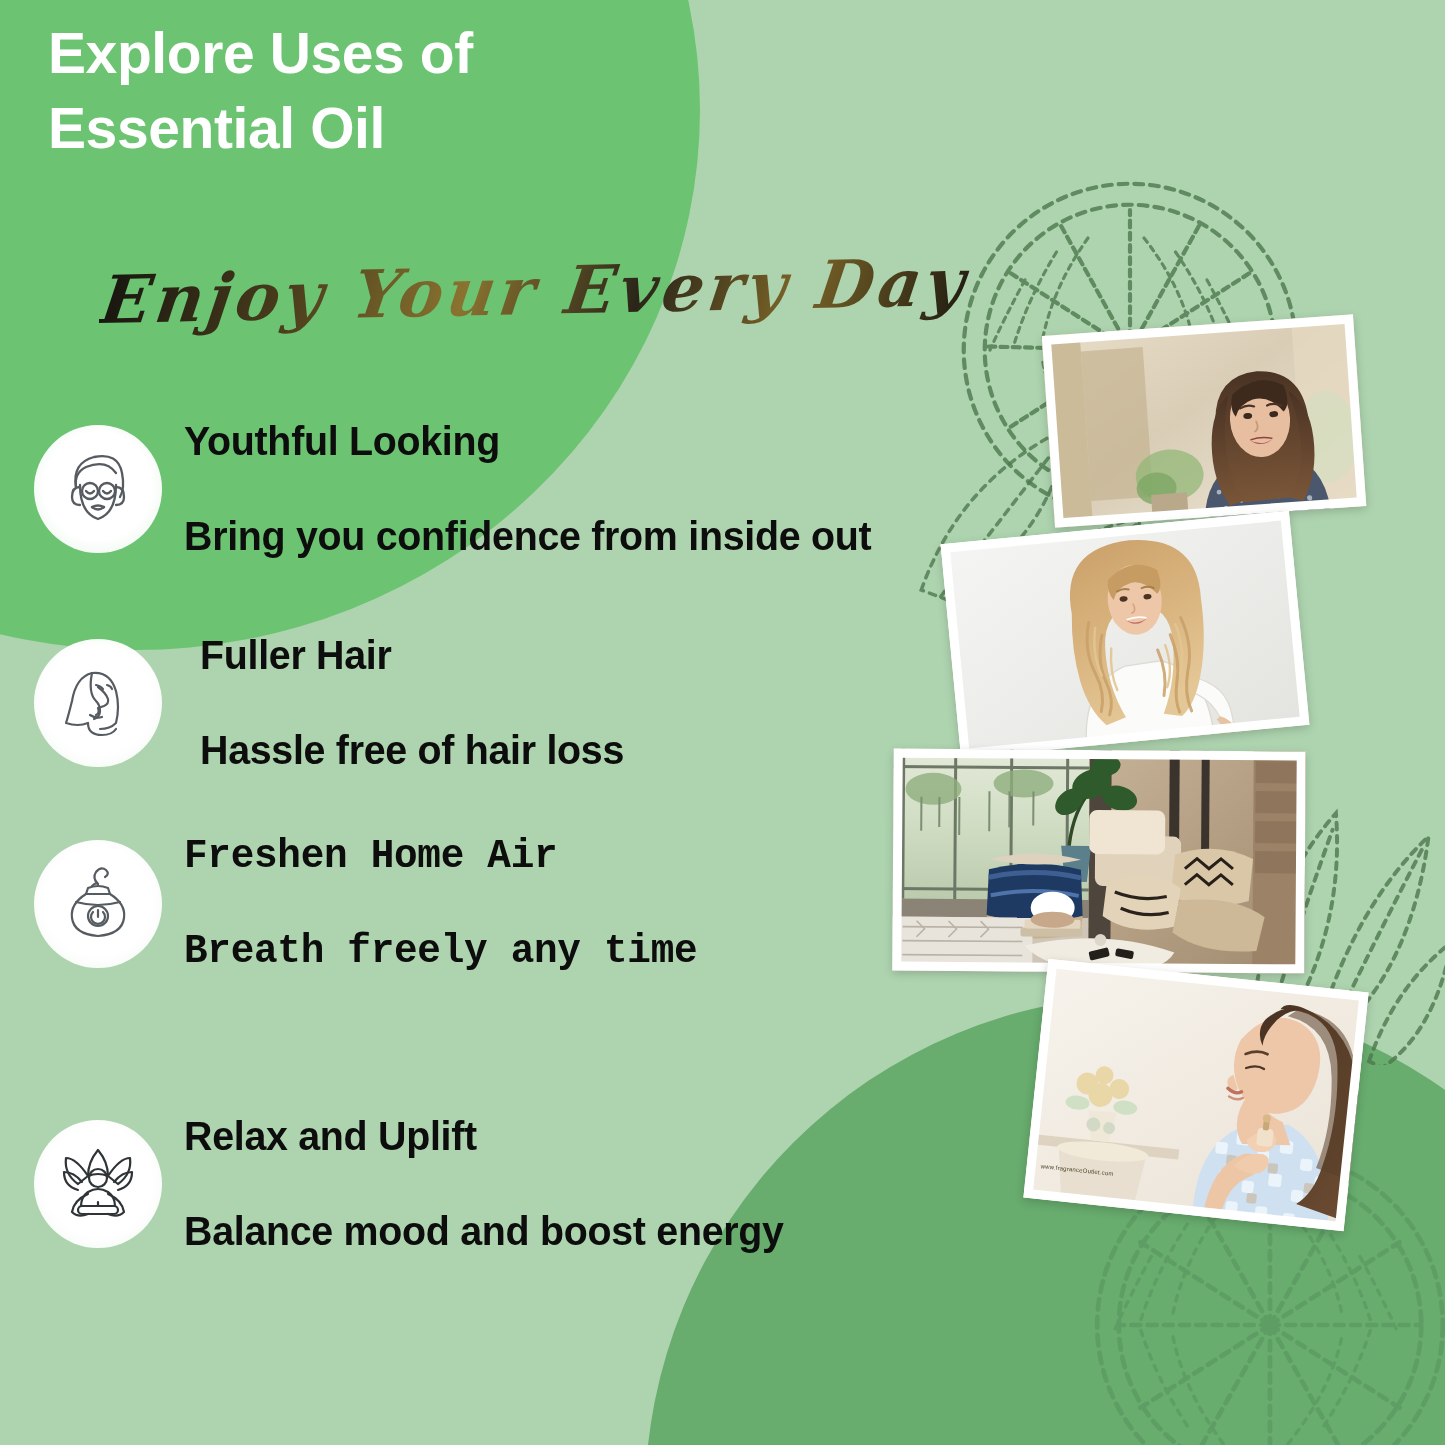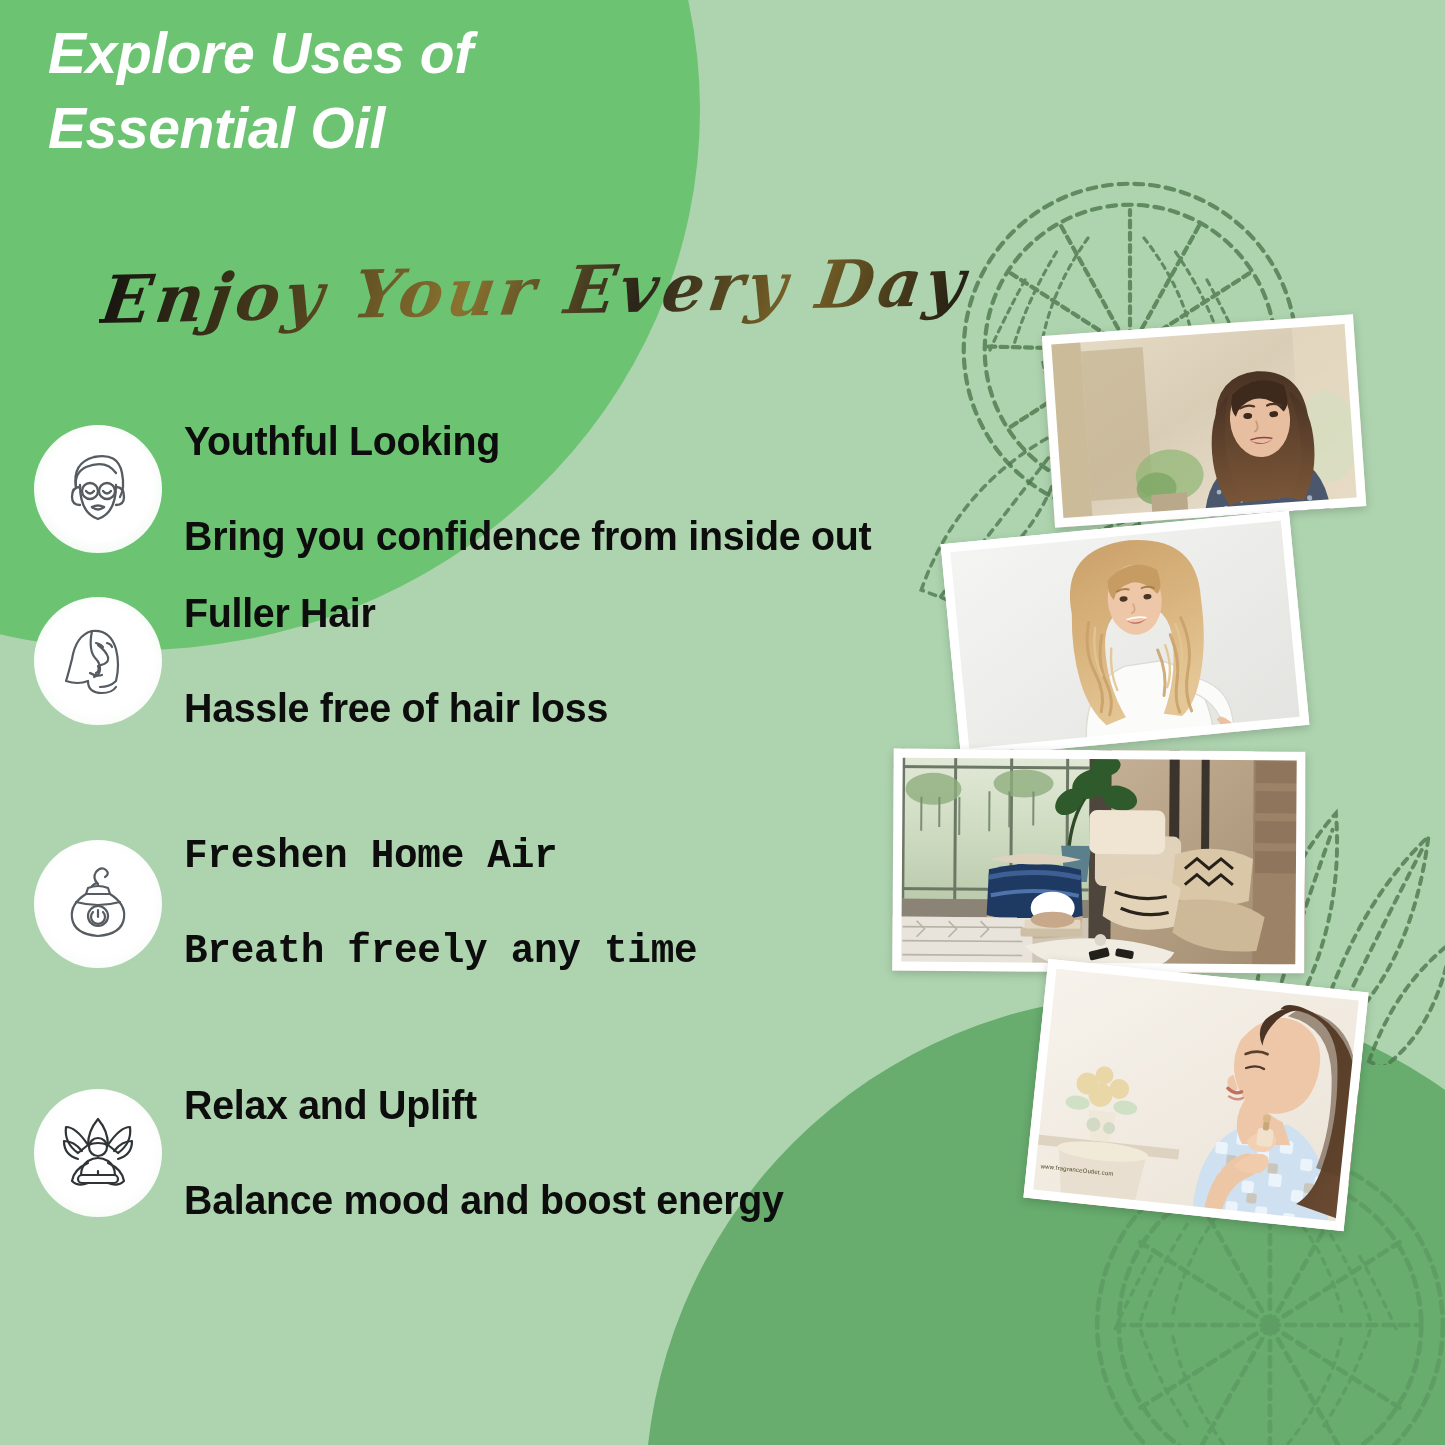--- a/index.html
+++ b/index.html
@@ -31,21 +31,20 @@
     position: absolute;
     left: 48px;
     top: 16px;
     z-index: 5;
     color: #ffffff;
     font-size: 57px;
     font-weight: bold;
     line-height: 1.32;
     letter-spacing: -0.4px;
     white-space: pre-line;
-    font-style: italic;
   }
 
   
   .bottom-circle {
     position: absolute;
     left: 645px;
     top: 995px;
     width: 1010px;
     height: 1010px;
     border-radius: 50%;
@@ -91,23 +90,23 @@
     width: 1000px;
     z-index: 6;
   }
   .benefit-row {
     position: absolute;
     display: flex;
     align-items: center;
     left: 34px;
   }
   .benefit-row.r0 { top: 370px; }
-  .benefit-row.r1 { top: 542px; }
+  .benefit-row.r1 { top: 584px; gap: 16px; }
   .benefit-row.r2 { top: 785px; font-family: Liberation Mono, monospace; }
-  .benefit-row.r3 { top: 1034px; }
+  .benefit-row.r3 { top: 1065px; }
 
   .icon-badge {
     width: 128px;
     height: 128px;
     border-radius: 50%;
     background: radial-gradient(circle at 50% 48%, #ffffff 0%, #ffffff 58%, rgba(255,255,255,0.92) 74%, rgba(255,255,255,0.45) 88%, rgba(255,255,255,0.0) 100%);
     display: flex;
     align-items: center;
     justify-content: center;
     flex: 0 0 auto;

